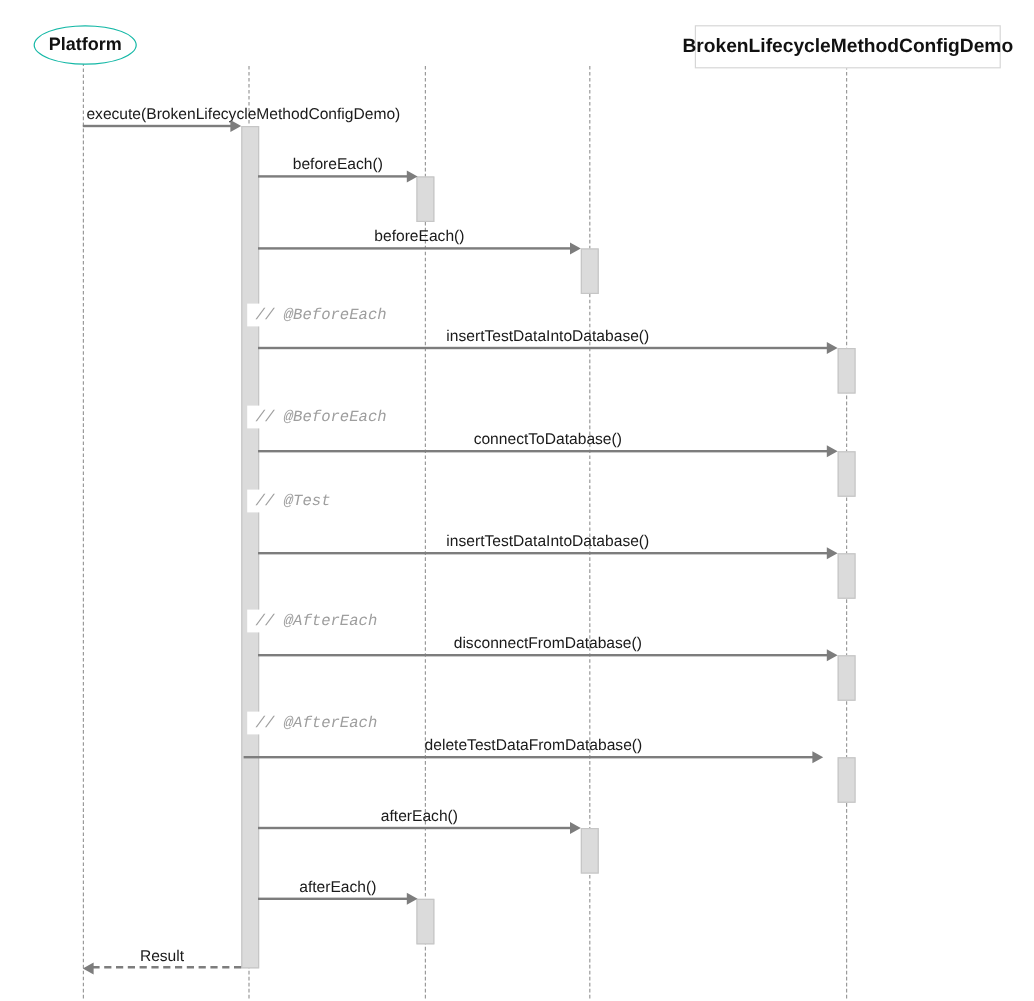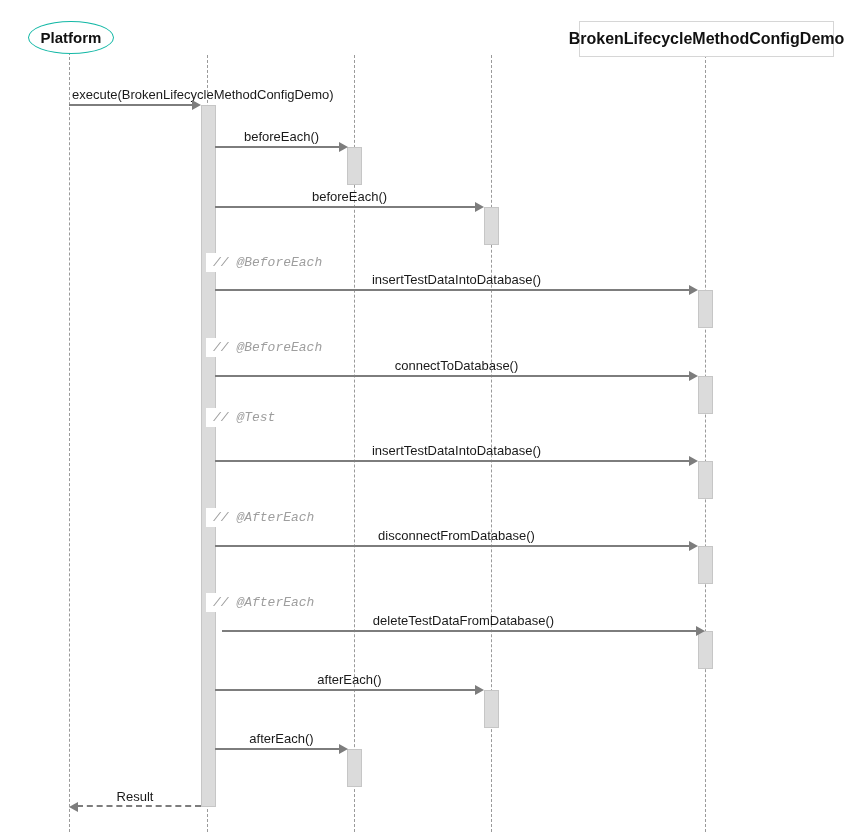--- a/index.html
+++ b/index.html
@@ -122,21 +122,21 @@
   <div class="msg" style="left:215px;top:545px;width:483px;">
     <span class="label">disconnectFromDatabase()</span>
     <span class="line"></span>
     <span class="head-right"></span>
   </div>
 
   <div class="comment" style="left:206px;top:593px;">
     <span>// @AfterEach</span>
   </div>
 
-  <div class="msg" style="left:222px;top:630px;width:483px;">
+  <div class="msg" style="left:203px;top:630px;width:483px;">
     <span class="label">deleteTestDataFromDatabase()</span>
     <span class="line"></span>
     <span class="head-right"></span>
   </div>
 
   <div class="msg" style="left:215px;top:689px;width:269px;">
     <span class="label">afterEach()</span>
     <span class="line"></span>
     <span class="head-right"></span>
   </div>

